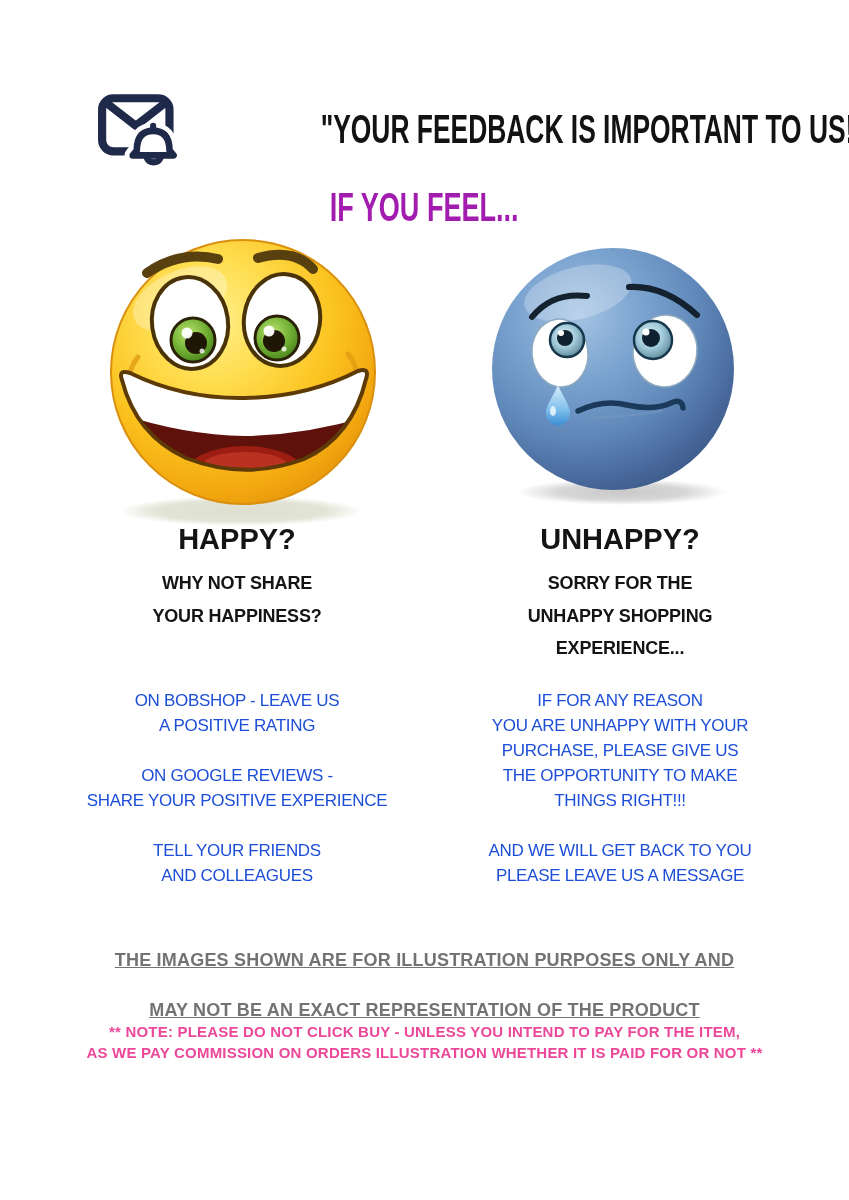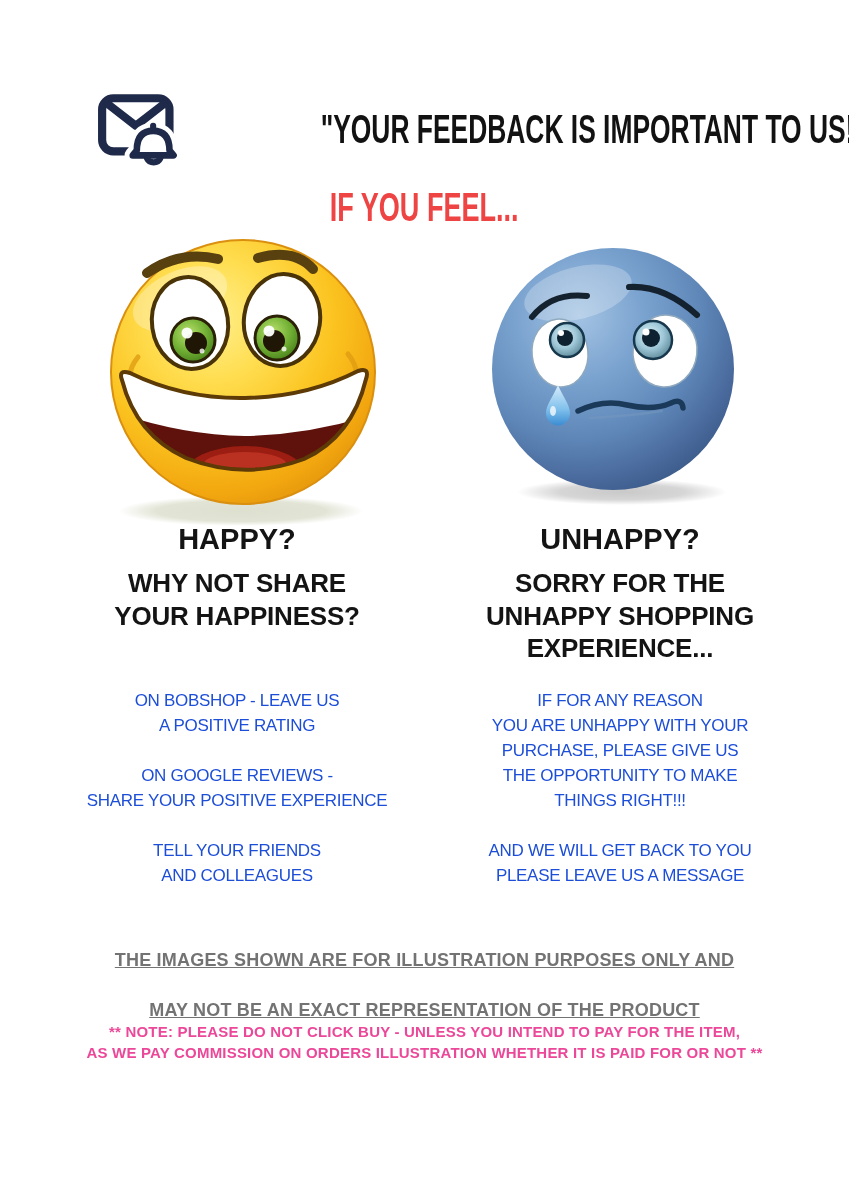--- a/index.html
+++ b/index.html
@@ -6,31 +6,31 @@
   .page{position:relative;width:849px;height:1200px;background:#ffffff;overflow:hidden;
         font-family:"Liberation Sans", sans-serif;color:#161616;}
   .abs{position:absolute;}
   .center{text-align:center;}
   .narrow{display:inline-block;transform:scaleX(0.66);transform-origin:50% 50%;white-space:nowrap;}
 
   #header-icon{left:96px;top:91px;width:100px;height:87px;}
   #header-icon svg{width:100%;height:100%;display:block;}
 
   #page-title{left:180px;top:108px;width:640px;font-size:40px;line-height:42px;font-weight:bold;color:#121212;}
-  #intro-heading{left:0;top:186px;width:849px;font-size:41px;line-height:43px;font-weight:bold;color:#ef4444;}
+  #intro-heading{left:0;top:186px;width:849px;font-size:41px;line-height:43px;font-weight:bold;color:#a21caf;}
 
   #happy-emoji{left:108px;top:237px;width:270px;height:292px;}
   #sad-emoji{left:490px;top:245px;width:252px;height:262px;}
   #happy-emoji svg,#sad-emoji svg{width:100%;height:100%;display:block;}
 
   .col-heading{font-size:29px;font-weight:bold;color:#141414;}
   #happy-heading{left:57px;top:523px;width:360px;text-align:center;}
   #unhappy-heading{left:440px;top:523px;width:360px;}
 
-  .col-sub{font-size:26px;font-weight:bold;line-height:32.5px;color:#141414;letter-spacing:-0.2px;}
+  .col-sub{font-size:18px;font-weight:bold;line-height:32.5px;color:#141414;letter-spacing:-0.2px;}
   #happy-sub{left:57px;top:567px;width:360px;}
   #unhappy-sub{left:440px;top:567px;width:360px;}
 
   .col-body{font-size:17px;line-height:25px;color:#1d4ed8;letter-spacing:-0.3px;}
   #happy-body{left:57px;top:688px;width:360px;}
   #unhappy-body{left:440px;top:688px;width:360px;}
   .para{margin-bottom:25px;}
   .para:last-child{margin-bottom:8px;}
 
   #footer{left:0;top:922px;width:849px;font-weight:bold;}

